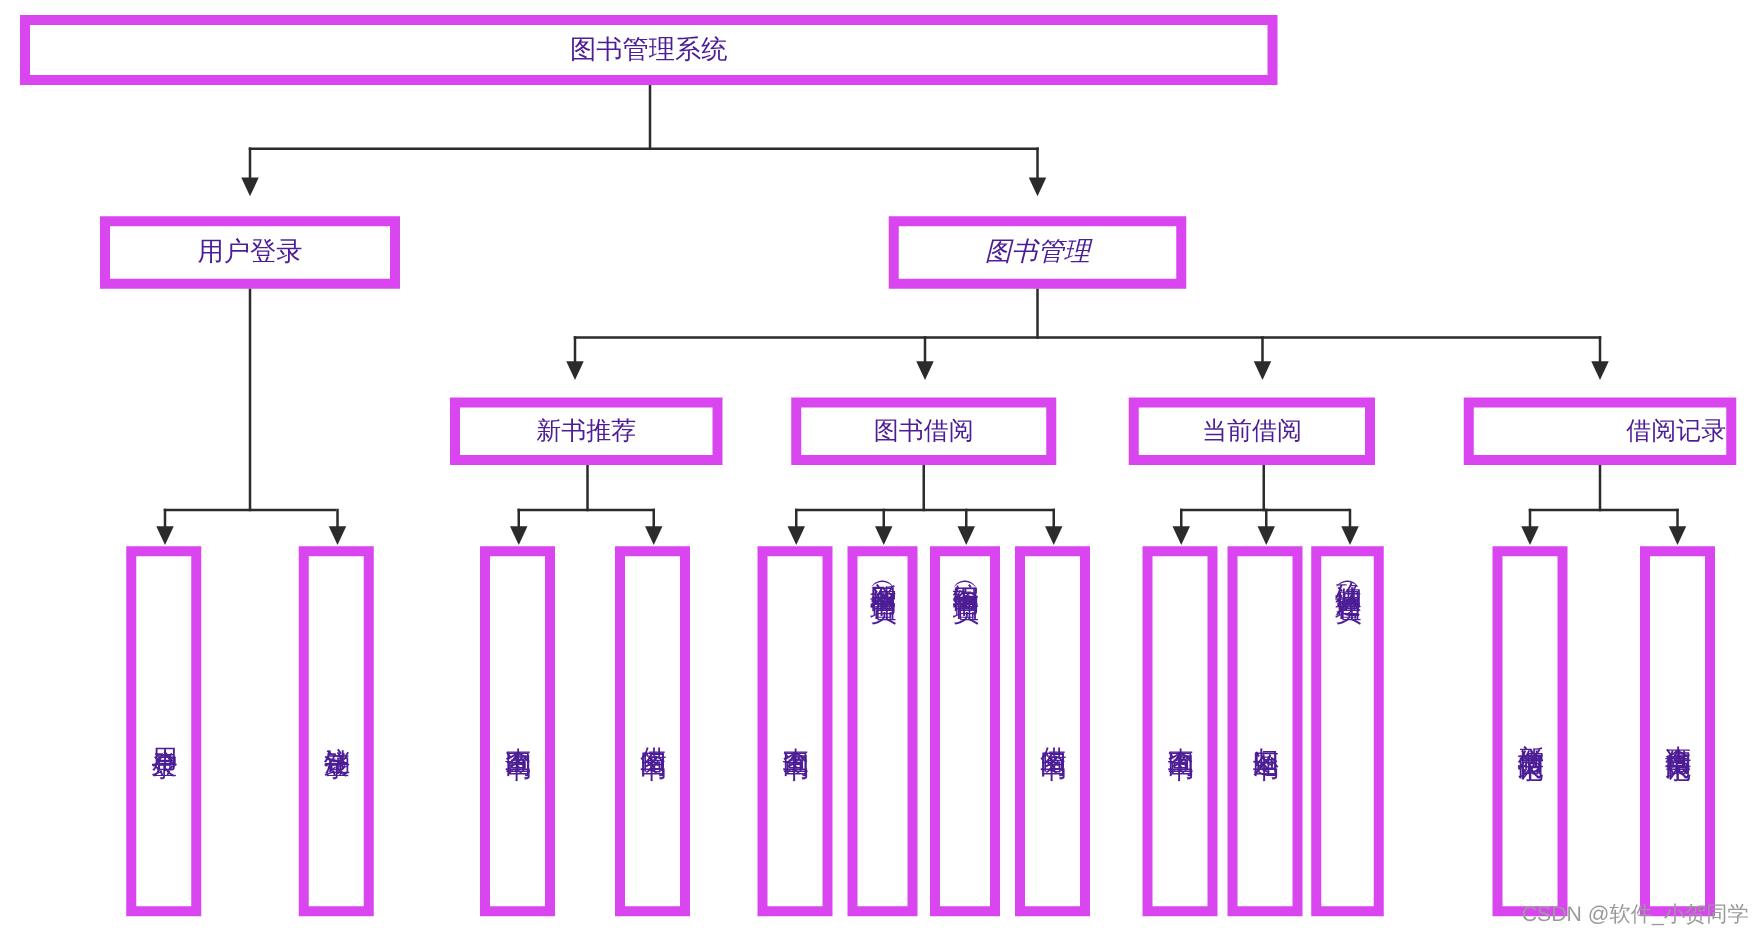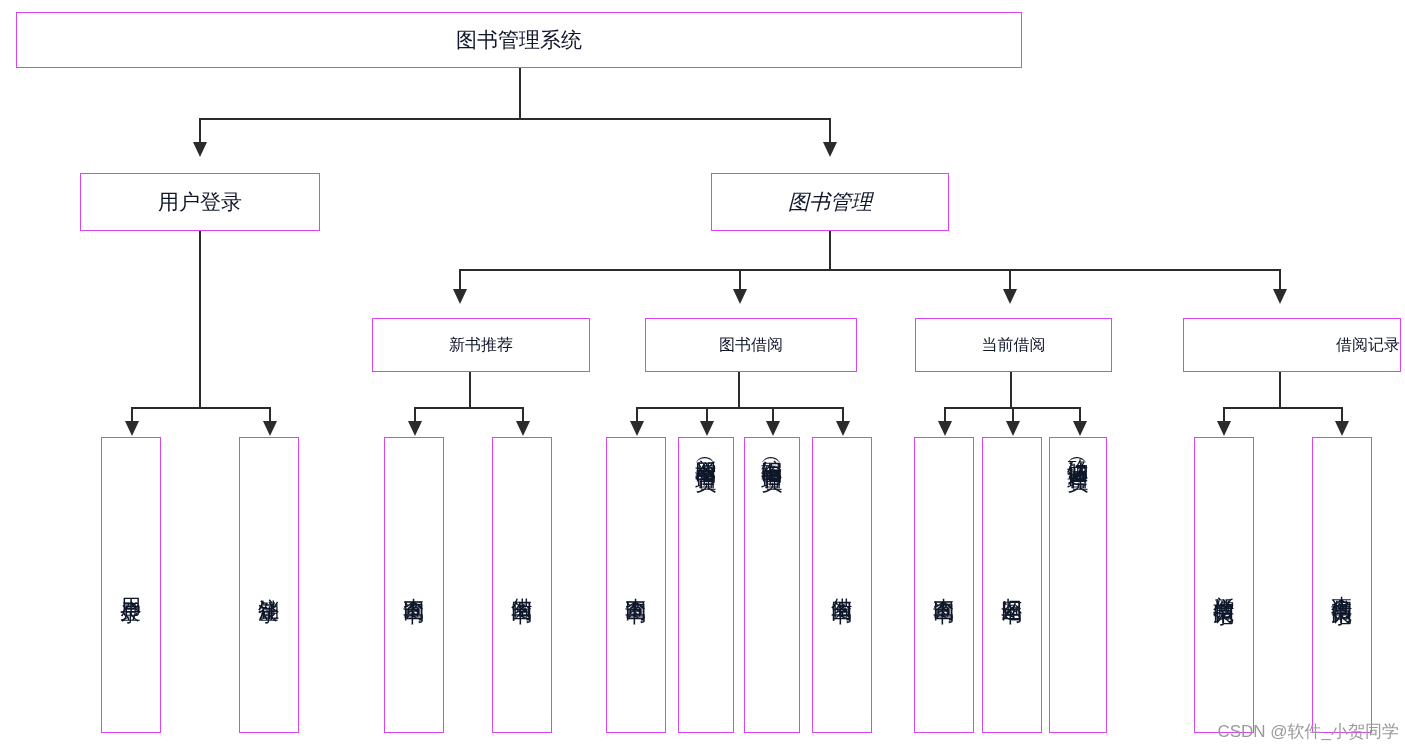--- a/index.html
+++ b/index.html
@@ -15,38 +15,37 @@
     width: 1405px;
     height: 747px;
     background: #ffffff;
     overflow: hidden;
   }
 
   
   .node {
     position: absolute;
     box-sizing: border-box;
-    border: 1px solid #d946ef;
+    border: 8px solid #d946ef;
     background: #ffffff;
-    color: #0f172a;
+    color: #4c1d95;
     display: flex;
     align-items: center;
     justify-content: center;
     text-align: center;
     line-height: 1.12;
   }
   .node.root {
     font-size: 21px;
   }
   .node.level1 {
     font-size: 21px;
   }
   .node.level2 {
-    font-size: 16px;
-    margin-left: 12px;
+    font-size: 20px;
   }
   .node.leaf {
     writing-mode: vertical-rl;
     text-orientation: upright;
     font-size: 21px;
     letter-spacing: 2px;
     align-items: center;
     justify-content: center;
     padding: 4px 0;
   }

